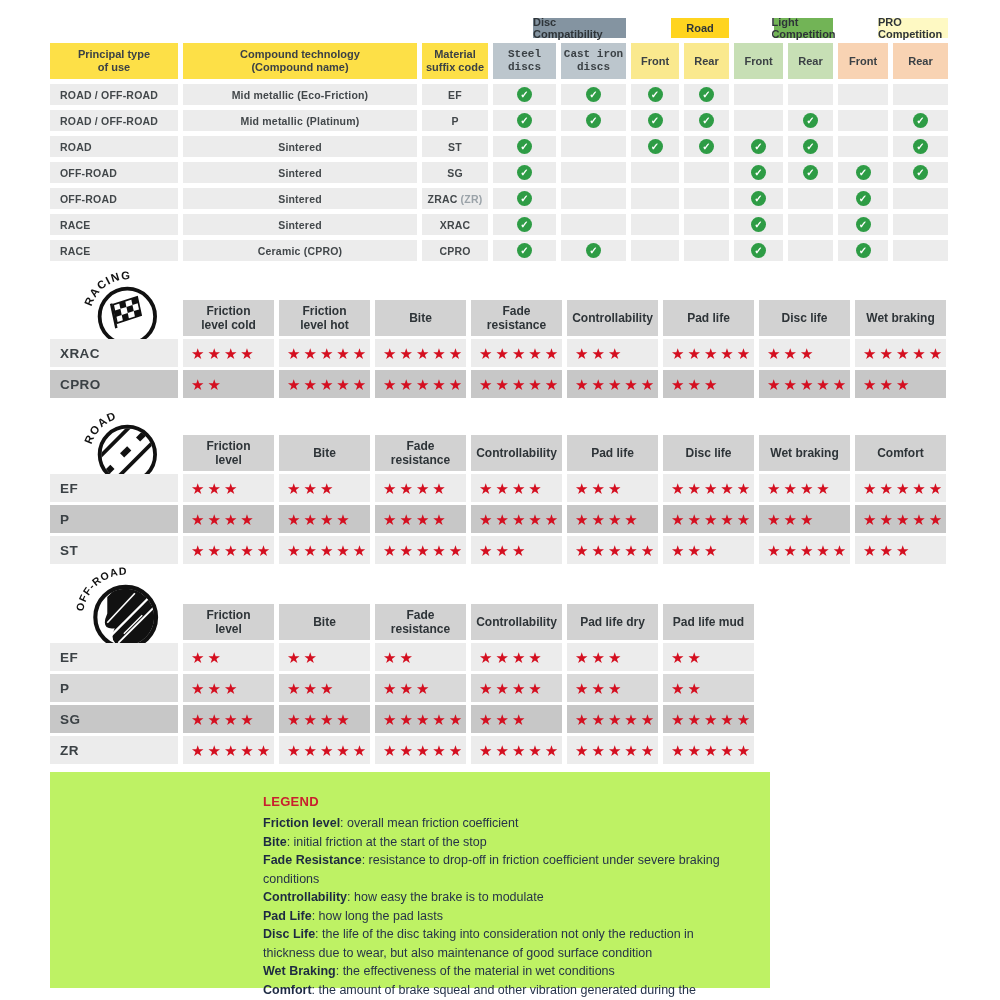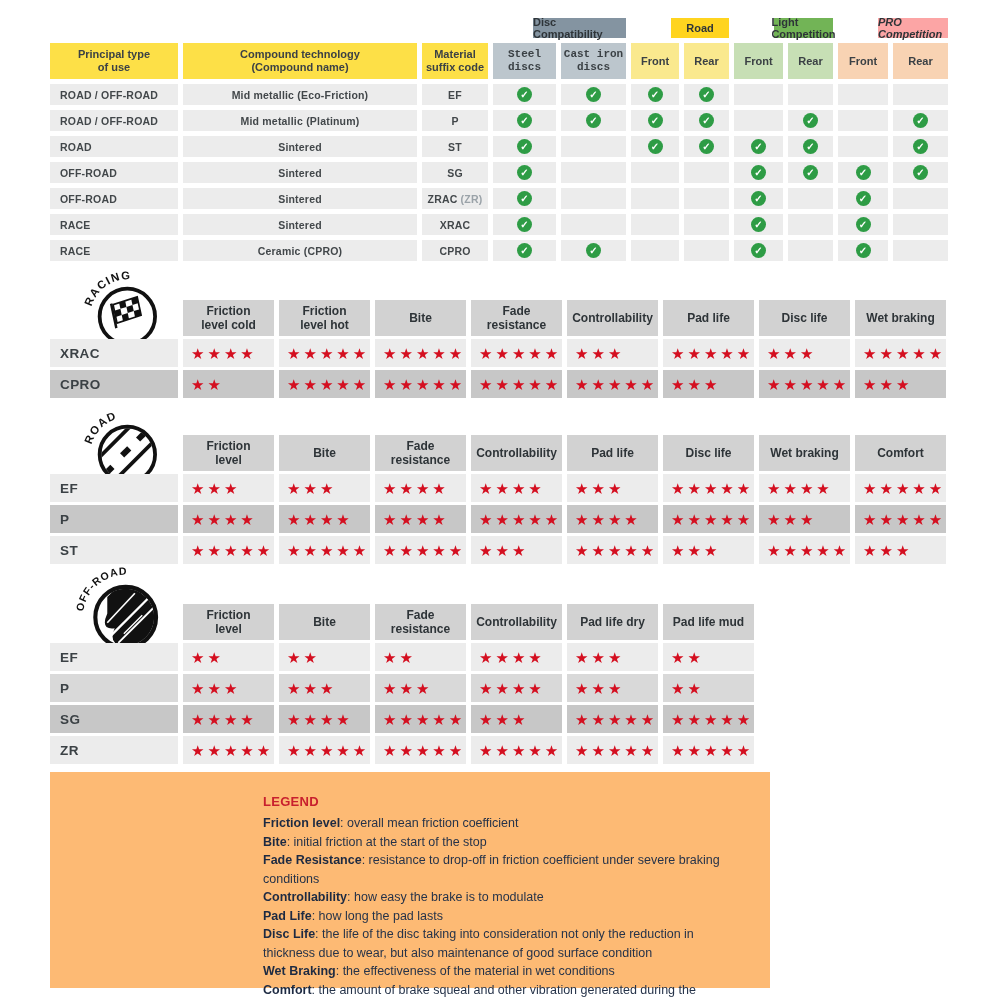--- a/index.html
+++ b/index.html
@@ -13,21 +13,21 @@
     grid-auto-rows:21px;
     grid-template-rows:20px 36px;
     column-gap:5px; row-gap:5px;
   }
   .gcell { display:flex; align-items:center; justify-content:center;
            font-size:11px; font-weight:bold; color:#2e3438;margin-left:40px; }
   .g-spacer { background:transparent; }
   .g-slate  { background:#8494a1; }
   .g-yellow { background:#ffd41f; }
   .g-green  { background:#72b456; }
-  .g-orange { background:#fca5a5;font-style:italic; }
+  .g-orange { background:#fef9c3; }
 
   .hcell { display:flex; align-items:center; justify-content:center; text-align:center;
            white-space:pre-line; font-size:11px; font-weight:bold; color:#3b4145; line-height:1.15; }
   .h-gray   { background:#fde047; }
   .h-slate  { background:#bcc6cd;font-family:Liberation Mono, monospace; }
   .h-yellow { background:#fae98e; }
   .h-green  { background:#c7dfb5; }
   .h-orange { background:#f8d3b3; }
 
   .c { background:#ececec; display:flex; align-items:center; justify-content:center;
@@ -52,21 +52,21 @@
   .bg-l { background:#ececec; }
   .bg-m { background:#d9d9d9; }
   .bg-d { background:#c7c7c7; }
 
   
   .disc-icon { position:absolute; width:88px; height:84px; }
   .disc-icon svg { width:100%; height:100%; }
 
   
   .legend-box { position:absolute; left:50px; top:772px; width:720px; height:216px;
-                background:#fdba74; padding:22px 30px 0 213px; }
+                background:#bef264; padding:22px 30px 0 213px; }
   .legend-title { color:#c8202e; font-weight:bold; font-size:13px; letter-spacing:.3px; margin-bottom:5px; }
   .legend-item { font-size:12.5px; line-height:18.5px; color:#263349; max-width:665px; }
   .legend-item b { color:#1d2a42; }
 </style>
 </head>
 <body>
 
 <div class="compat-grid" id="compat-grid">
   <div class="gcell g-spacer" style="grid-column:1/4"></div>
   <div class="gcell g-slate" style="grid-column:4/6">Disc Compatibility</div>

